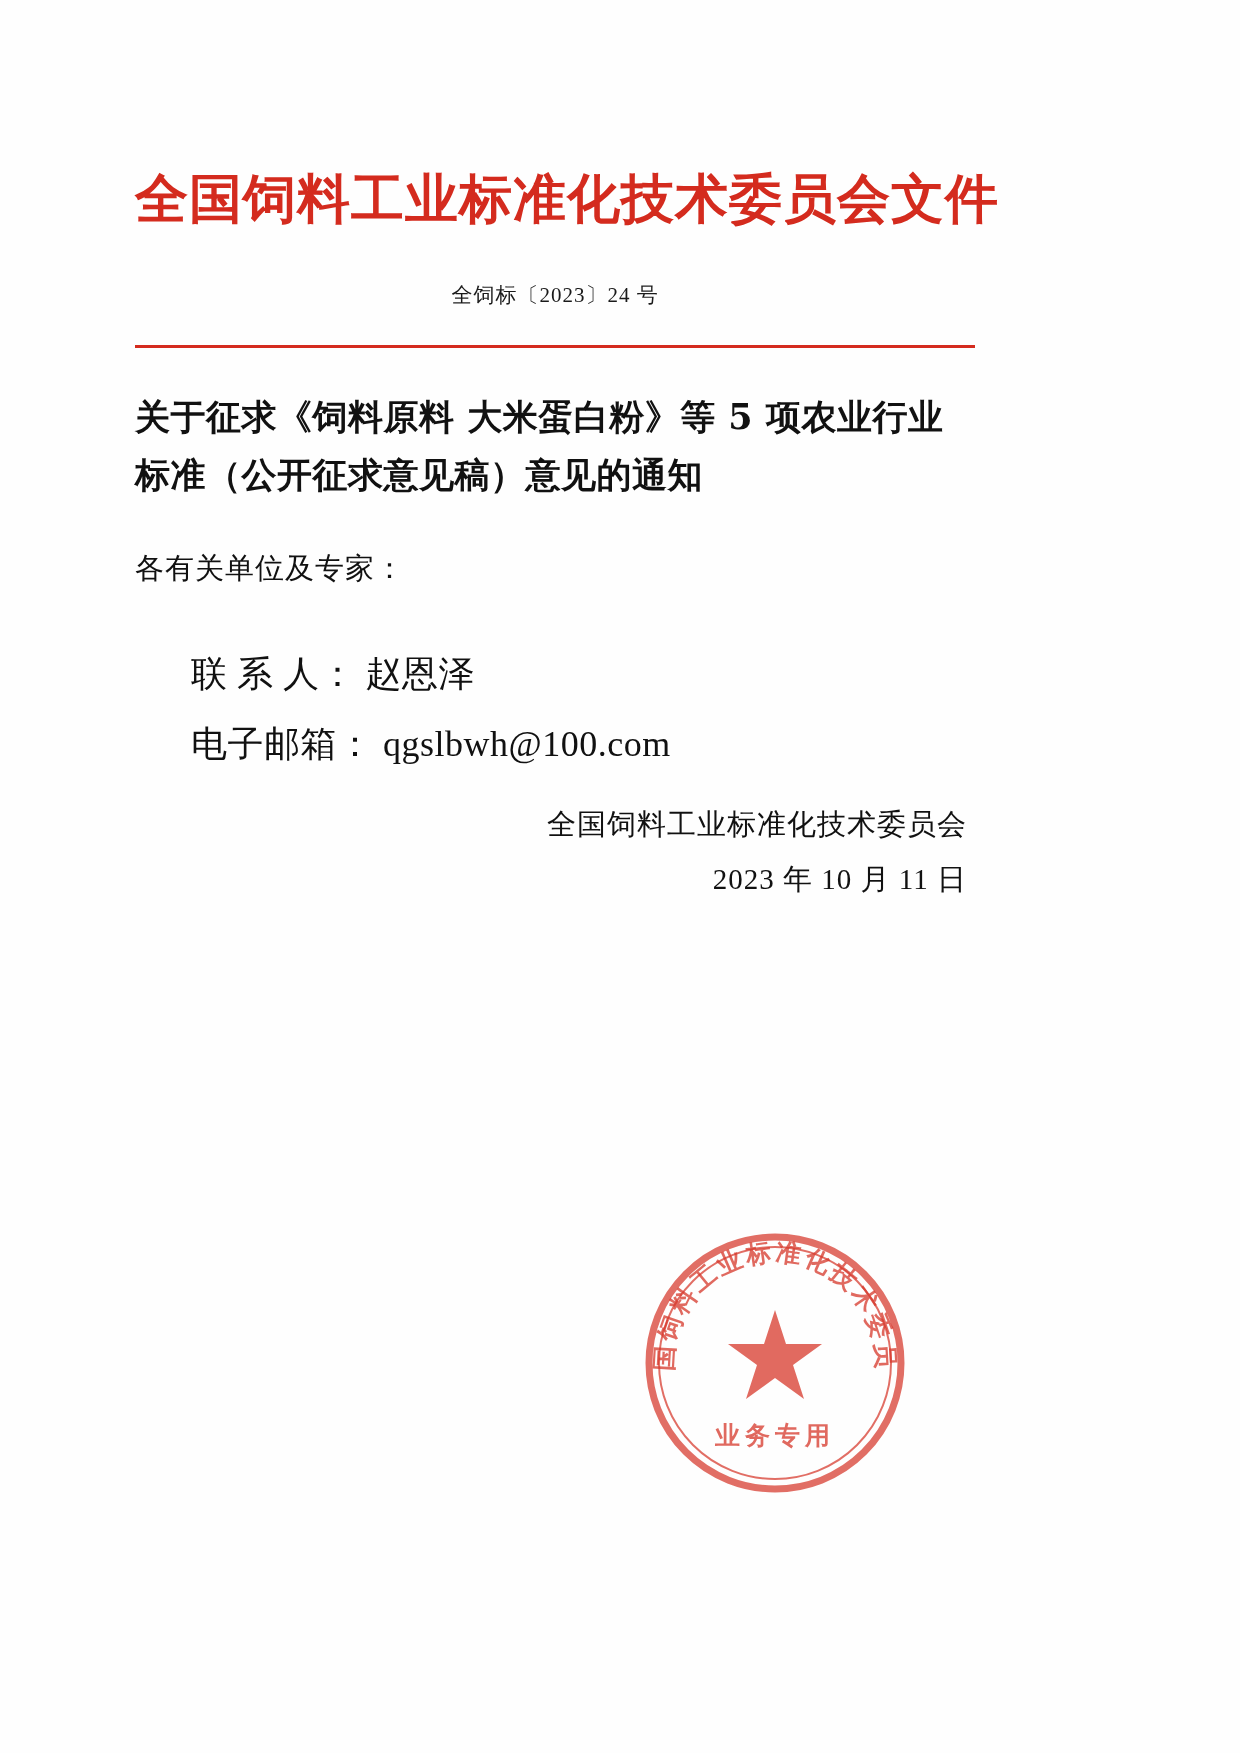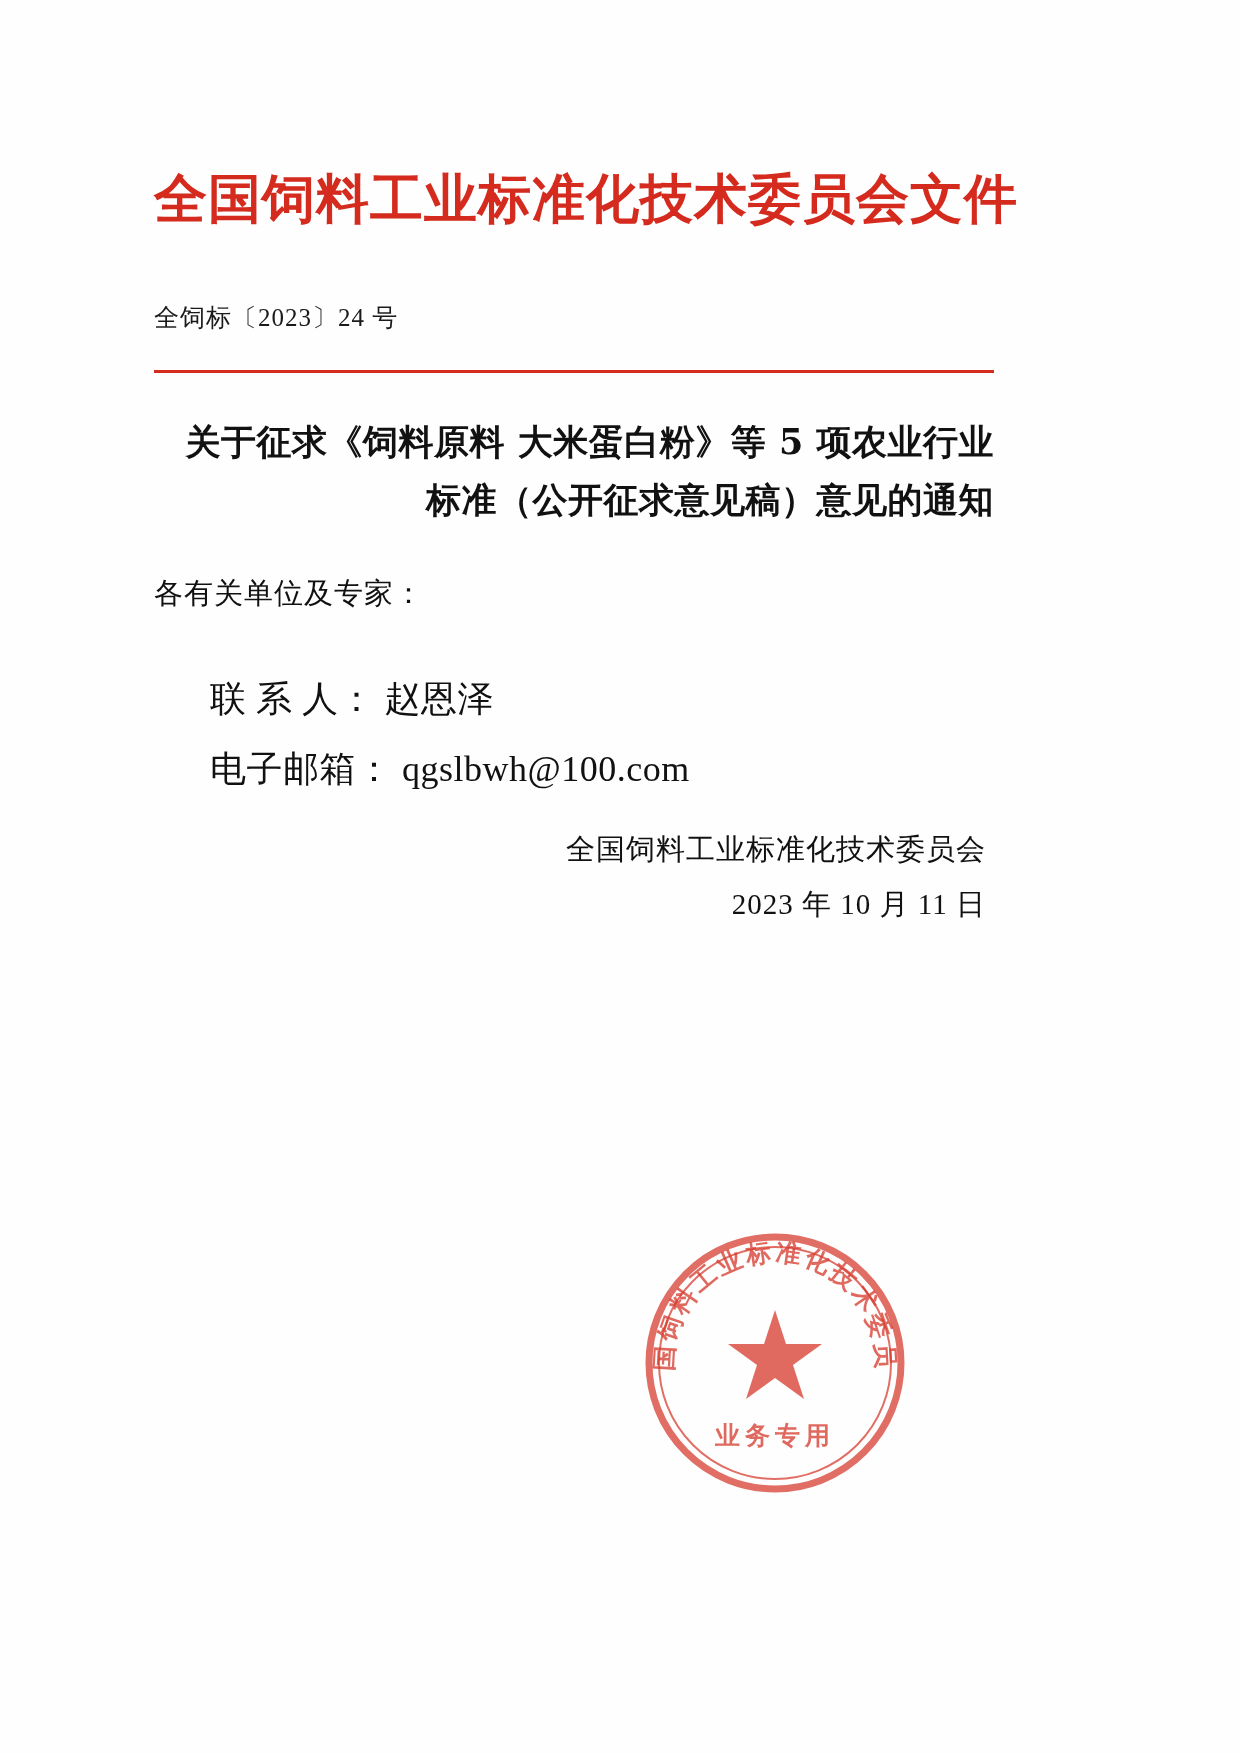--- a/index.html
+++ b/index.html
@@ -20,54 +20,55 @@
     position: absolute;
     left: 0;
     top: 0;
     width: 1240px;
     height: 1753px;
     background: #fefefe;
   }
 
   .content {
     position: absolute;
-    left: 154px;
+    left: 135px;
     top: 0;
     width: 840px;
   }
 
   .doc-title {
     margin-top: 168px;
     text-align: center;
     color: #d42b1e;
     font-family: "DejaVu Serif", "Liberation Serif", serif;
     font-weight: bold;
     font-size: 53px;
     letter-spacing: 1px;
     line-height: 1.15;
     white-space: nowrap;
   }
 
   .doc-number {
-    margin-top: 72px;
-    font-size: 25px;
+    margin-top: 52px;
+    text-align: center;
+    font-size: 21px;
     letter-spacing: 1px;
     color: #1a1a1a;
   }
 
   .red-rule {
     margin-top: 36px;
     height: 3px;
     background: #d42b1e;
     width: 100%;
   }
 
   .subject {
     margin-top: 40px;
-    text-align: right;
+    text-align: left;
     font-family: "DejaVu Serif", "Liberation Serif", serif;
     font-weight: bold;
     font-size: 35px;
     line-height: 1.65;
     color: #111;
     letter-spacing: 0.5px;
   }
 
   .salutation {
     margin-top: 44px;

